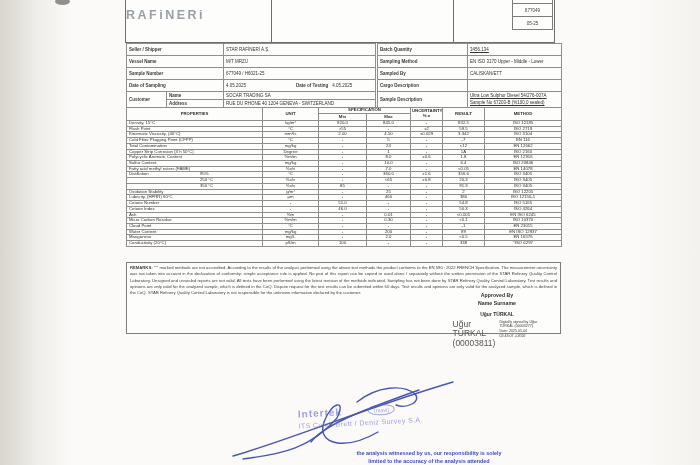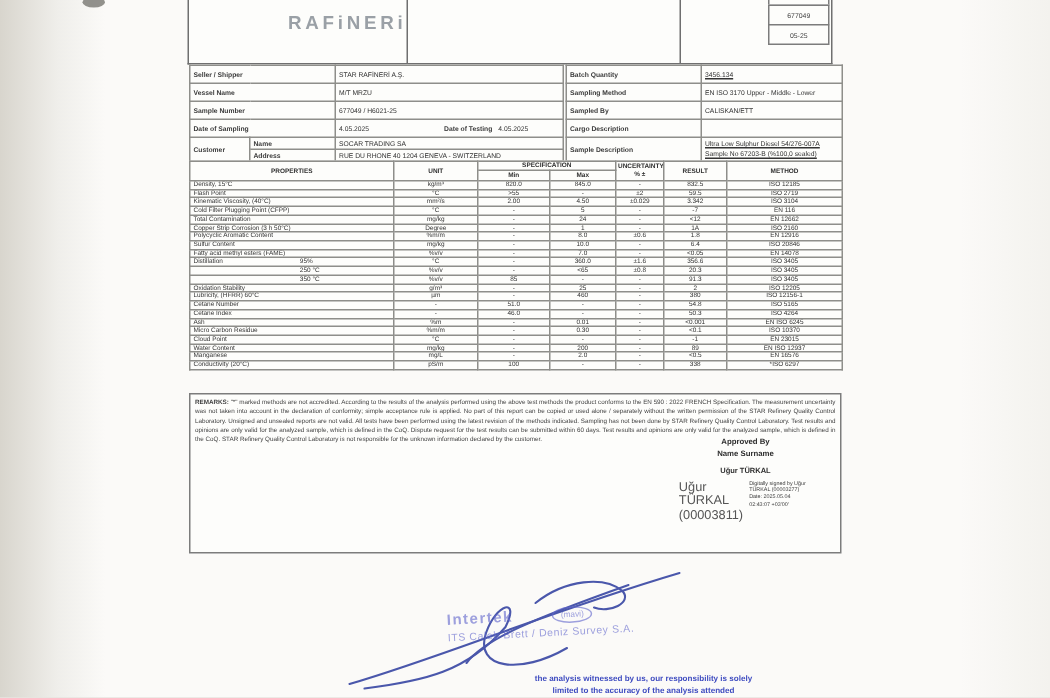--- a/index.html
+++ b/index.html
@@ -8,21 +8,21 @@
     font-family:"Liberation Sans",sans-serif;color:#3b3b3b;}
   .content{position:absolute;inset:0;filter:blur(.22px);}
   .smudge{position:absolute;left:55px;top:-2px;width:15px;height:7px;background:#6f6e68;border-radius:50%;opacity:.75;}
 
   
   .hdrbox{position:absolute;left:125px;top:-14px;width:430px;height:57px;
     border:1px solid #6f6f6f;border-top:none;display:flex;box-sizing:border-box;background:#fdfdfb;}
   .hdr-logo{width:146px;border-right:1px solid #6f6f6f;position:relative;box-sizing:border-box;}
   .brand-top{position:absolute;left:0;right:0;top:-8px;text-align:center;font-size:19px;font-weight:bold;
     letter-spacing:3px;color:#41464c;white-space:nowrap;}
-  .brand-name{position:absolute;left:0;right:0;top:22px;text-align:right;font-size:12.5px;font-weight:bold;
+  .brand-name{position:absolute;left:0;right:0;top:22px;text-align:left;font-size:12.5px;font-weight:bold;
     letter-spacing:2.5px;color:#9aa0a6;}
   .hdr-title{width:182px;border-right:1px solid #6f6f6f;position:relative;box-sizing:border-box;}
   .hdr-right{flex:1;position:relative;}
   .formboxes{position:absolute;right:1px;top:5px;width:41px;}
   .fbox{height:14px;border:1px solid #7c7c7c;border-top-width:0.5px;margin-top:-1px;box-sizing:border-box;
     display:flex;align-items:center;justify-content:center;font-size:4.6px;color:#454545;background:#fdfdfb;}
 
   
   table{border-collapse:collapse;table-layout:fixed;}
   .info{position:absolute;top:43px;background:#fdfdfb;}
@@ -39,21 +39,21 @@
   
   #spec-table{position:absolute;left:126px;top:107px;width:435px;background:#fdfdfb;}
   #spec-table th,#spec-table td{border:1px solid #8e8e8a;font-size:4.3px;padding:0 1px;overflow:hidden;
     white-space:nowrap;text-align:center;height:5.4px;line-height:1.1;box-sizing:border-box;color:#333;}
   #spec-table th{font-weight:bold;color:#2f2f2f;}
   .c-prop{text-align:left !important;position:relative;padding-left:2px !important;}
   .psub{position:absolute;left:54%;top:0;}
   .two-line{line-height:1.15 !important;}
 
   
-  .remarksbox{position:absolute;left:126px;top:262px;width:435px;height:107px;border:1px solid #7c7c7c;
+  .remarksbox{position:absolute;left:126px;top:262px;width:435px;height:72px;border:1px solid #7c7c7c;
     box-sizing:border-box;background:#fdfdfb;}
   .remarks{padding:2px 3px;font-size:4.2px;line-height:1.5;text-align:justify;color:#3f3f3f;}
   .approval{position:absolute;right:8px;top:28px;width:110px;text-align:center;}
   .ap-line{font-weight:bold;font-size:5.2px;color:#2f2f2f;line-height:1.6;}
   .ap-name{font-weight:bold;font-size:5px;color:#2f2f2f;margin-top:3px;}
   .sigrow{display:flex;margin-top:3px;text-align:left;gap:4px;justify-content:center;}
   .bigsig{font-size:8.5px;color:#555;line-height:1.15;}
   .digi{font-size:3.6px;color:#3c3c3c;line-height:1.35;width:42px;}
 
   

